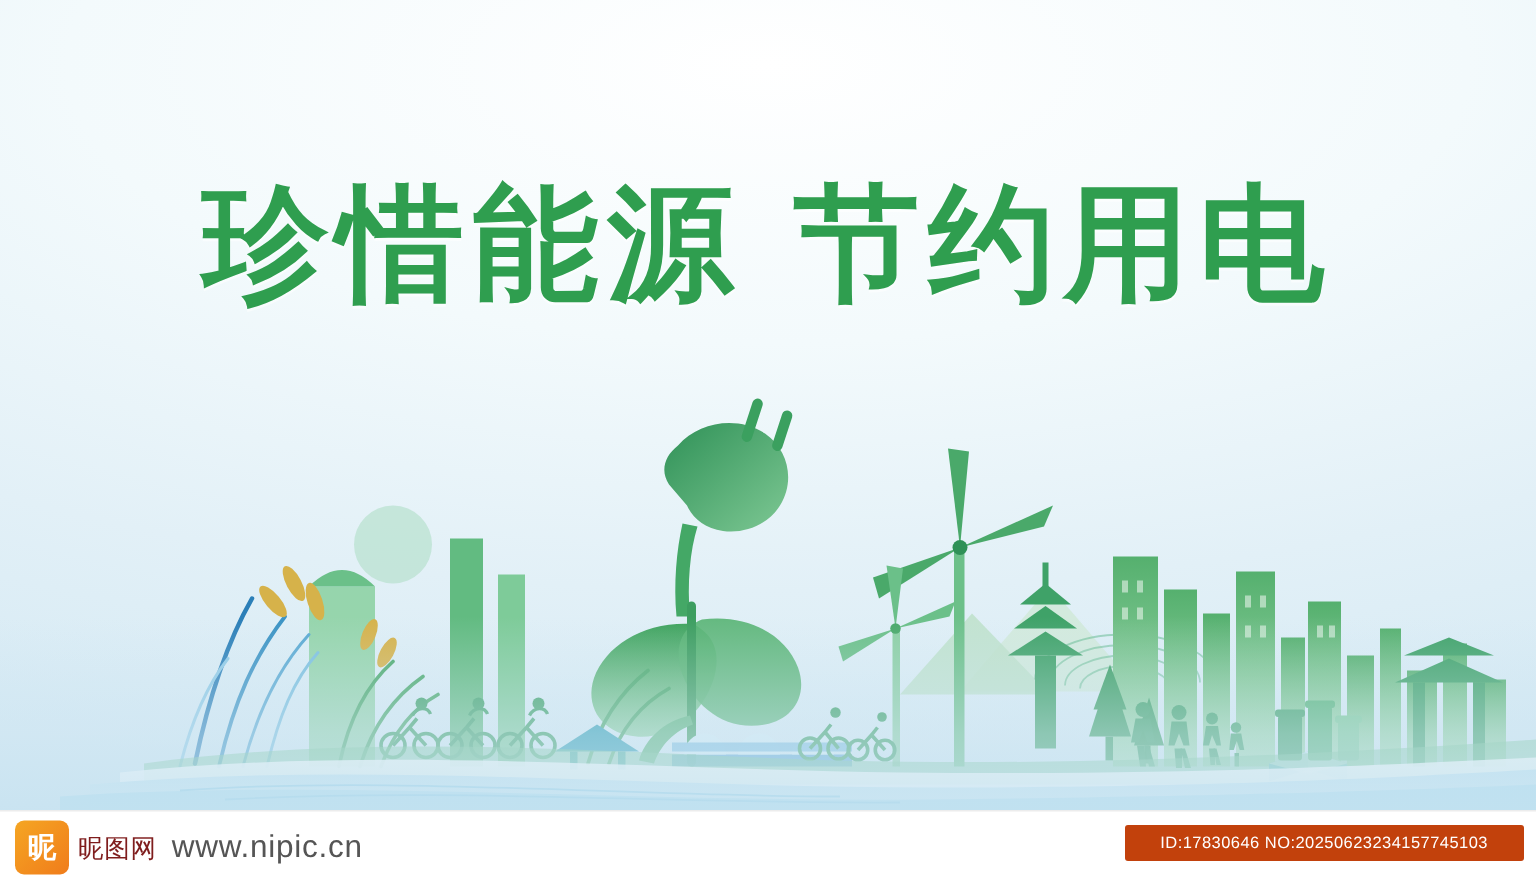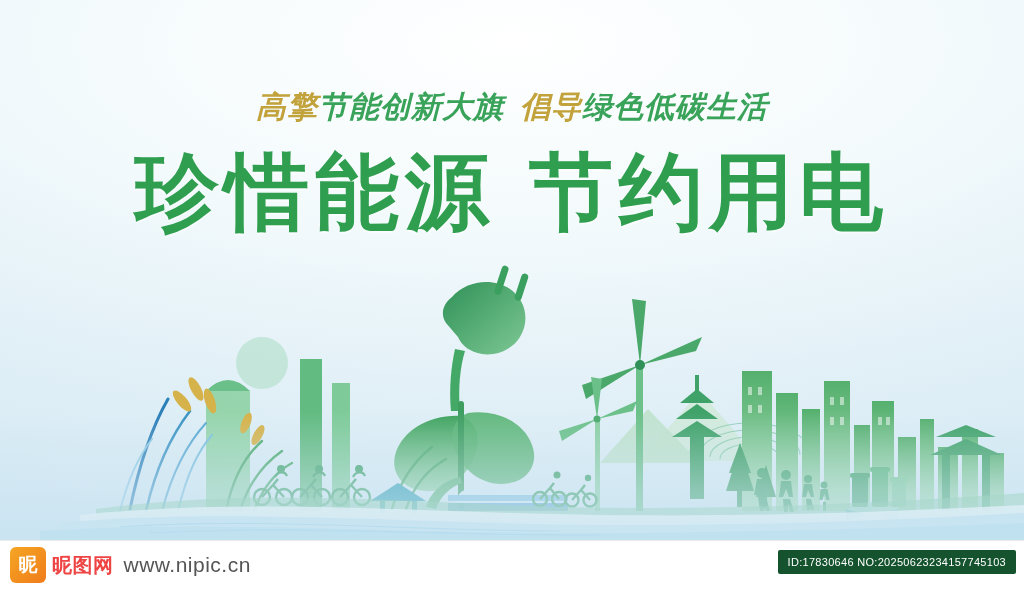--- a/index.html
+++ b/index.html
@@ -114,56 +114,53 @@
     background: linear-gradient(135deg, #f5a623 0%, #f07c1b 100%);
     color: #fff;
     font-size: 19px;
     font-weight: bold;
     display: flex;
     align-items: center;
     justify-content: center;
     font-family: "Liberation Sans", sans-serif;
   }
   .logo-text {
-    font-size: 20px;
-    color: #ef4444;
-    font-weight: bold;
+    font-size: 17px;
+    color: #7f1d1d;
+    font-weight: normal;
     letter-spacing: 0.5px;
   }
   .logo-url {
     font-size: 21px;
     color: #555;
     letter-spacing: 0.5px;
     margin-left: 4px;
   }
   .id-badge {
     position: absolute;
     right: 8px;
     top: 9px;
-    background: #14532d;
+    background: #c2410c;
     color: #ffffff;
     font-size: 11px;
-    padding: 6px 10px;
+    padding: 6px 24px;
     letter-spacing: 0.3px;
     border-radius: 2px;
     font-family: "Liberation Sans", sans-serif;
     white-space: nowrap;
   }
 </style>
 </head>
 <body>
 
 <div id="poster">
 
   <div class="art">
 
     <div class="headline-wrap">
-      <div class="subhead">
-        <span class="sh-a">高擎</span><span class="sh-b">节能创新大旗</span><span class="sh-sp"></span><span class="sh-c">倡导</span><span class="sh-d">绿色低碳生活</span>
-      </div>
       <div class="maintitle">
         <span>珍惜能源</span><span class="gap"></span><span>节约用电</span>
       </div>
     </div>
 
     <div class="scene">
       <svg viewBox="0 0 1024 300" xmlns="http://www.w3.org/2000/svg">
         <defs>
           <linearGradient id="gGreen" x1="0" y1="0" x2="0" y2="1">
             <stop offset="0%" stop-color="#3fa35e"></stop>

